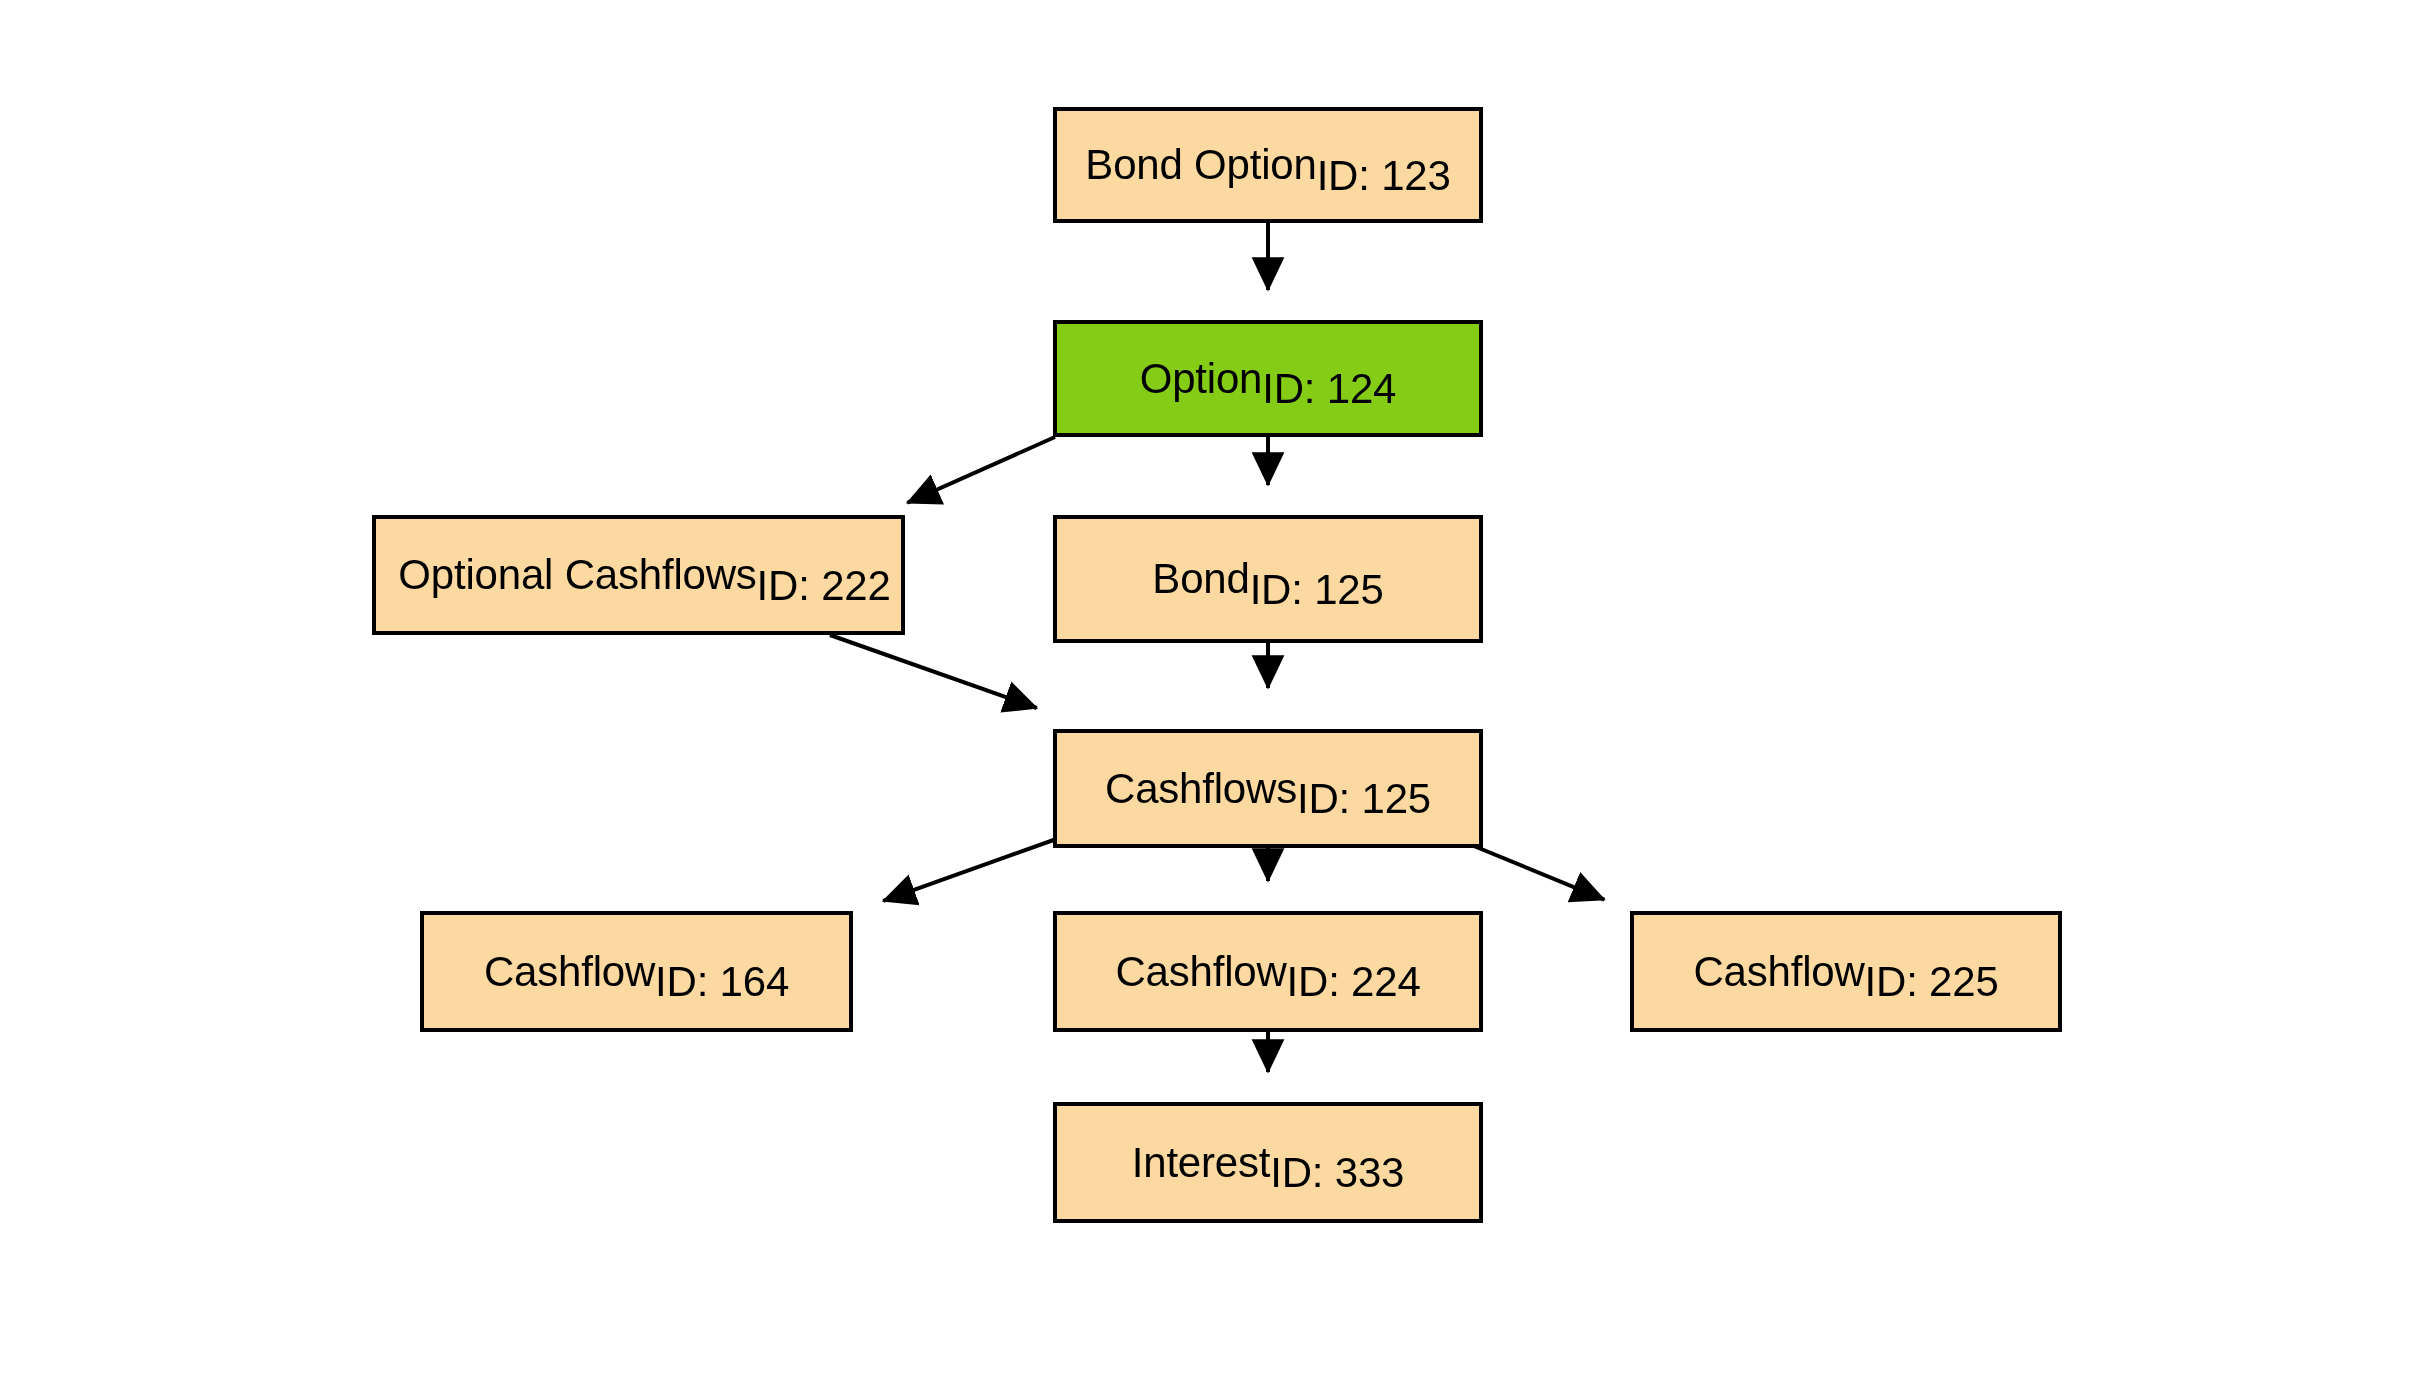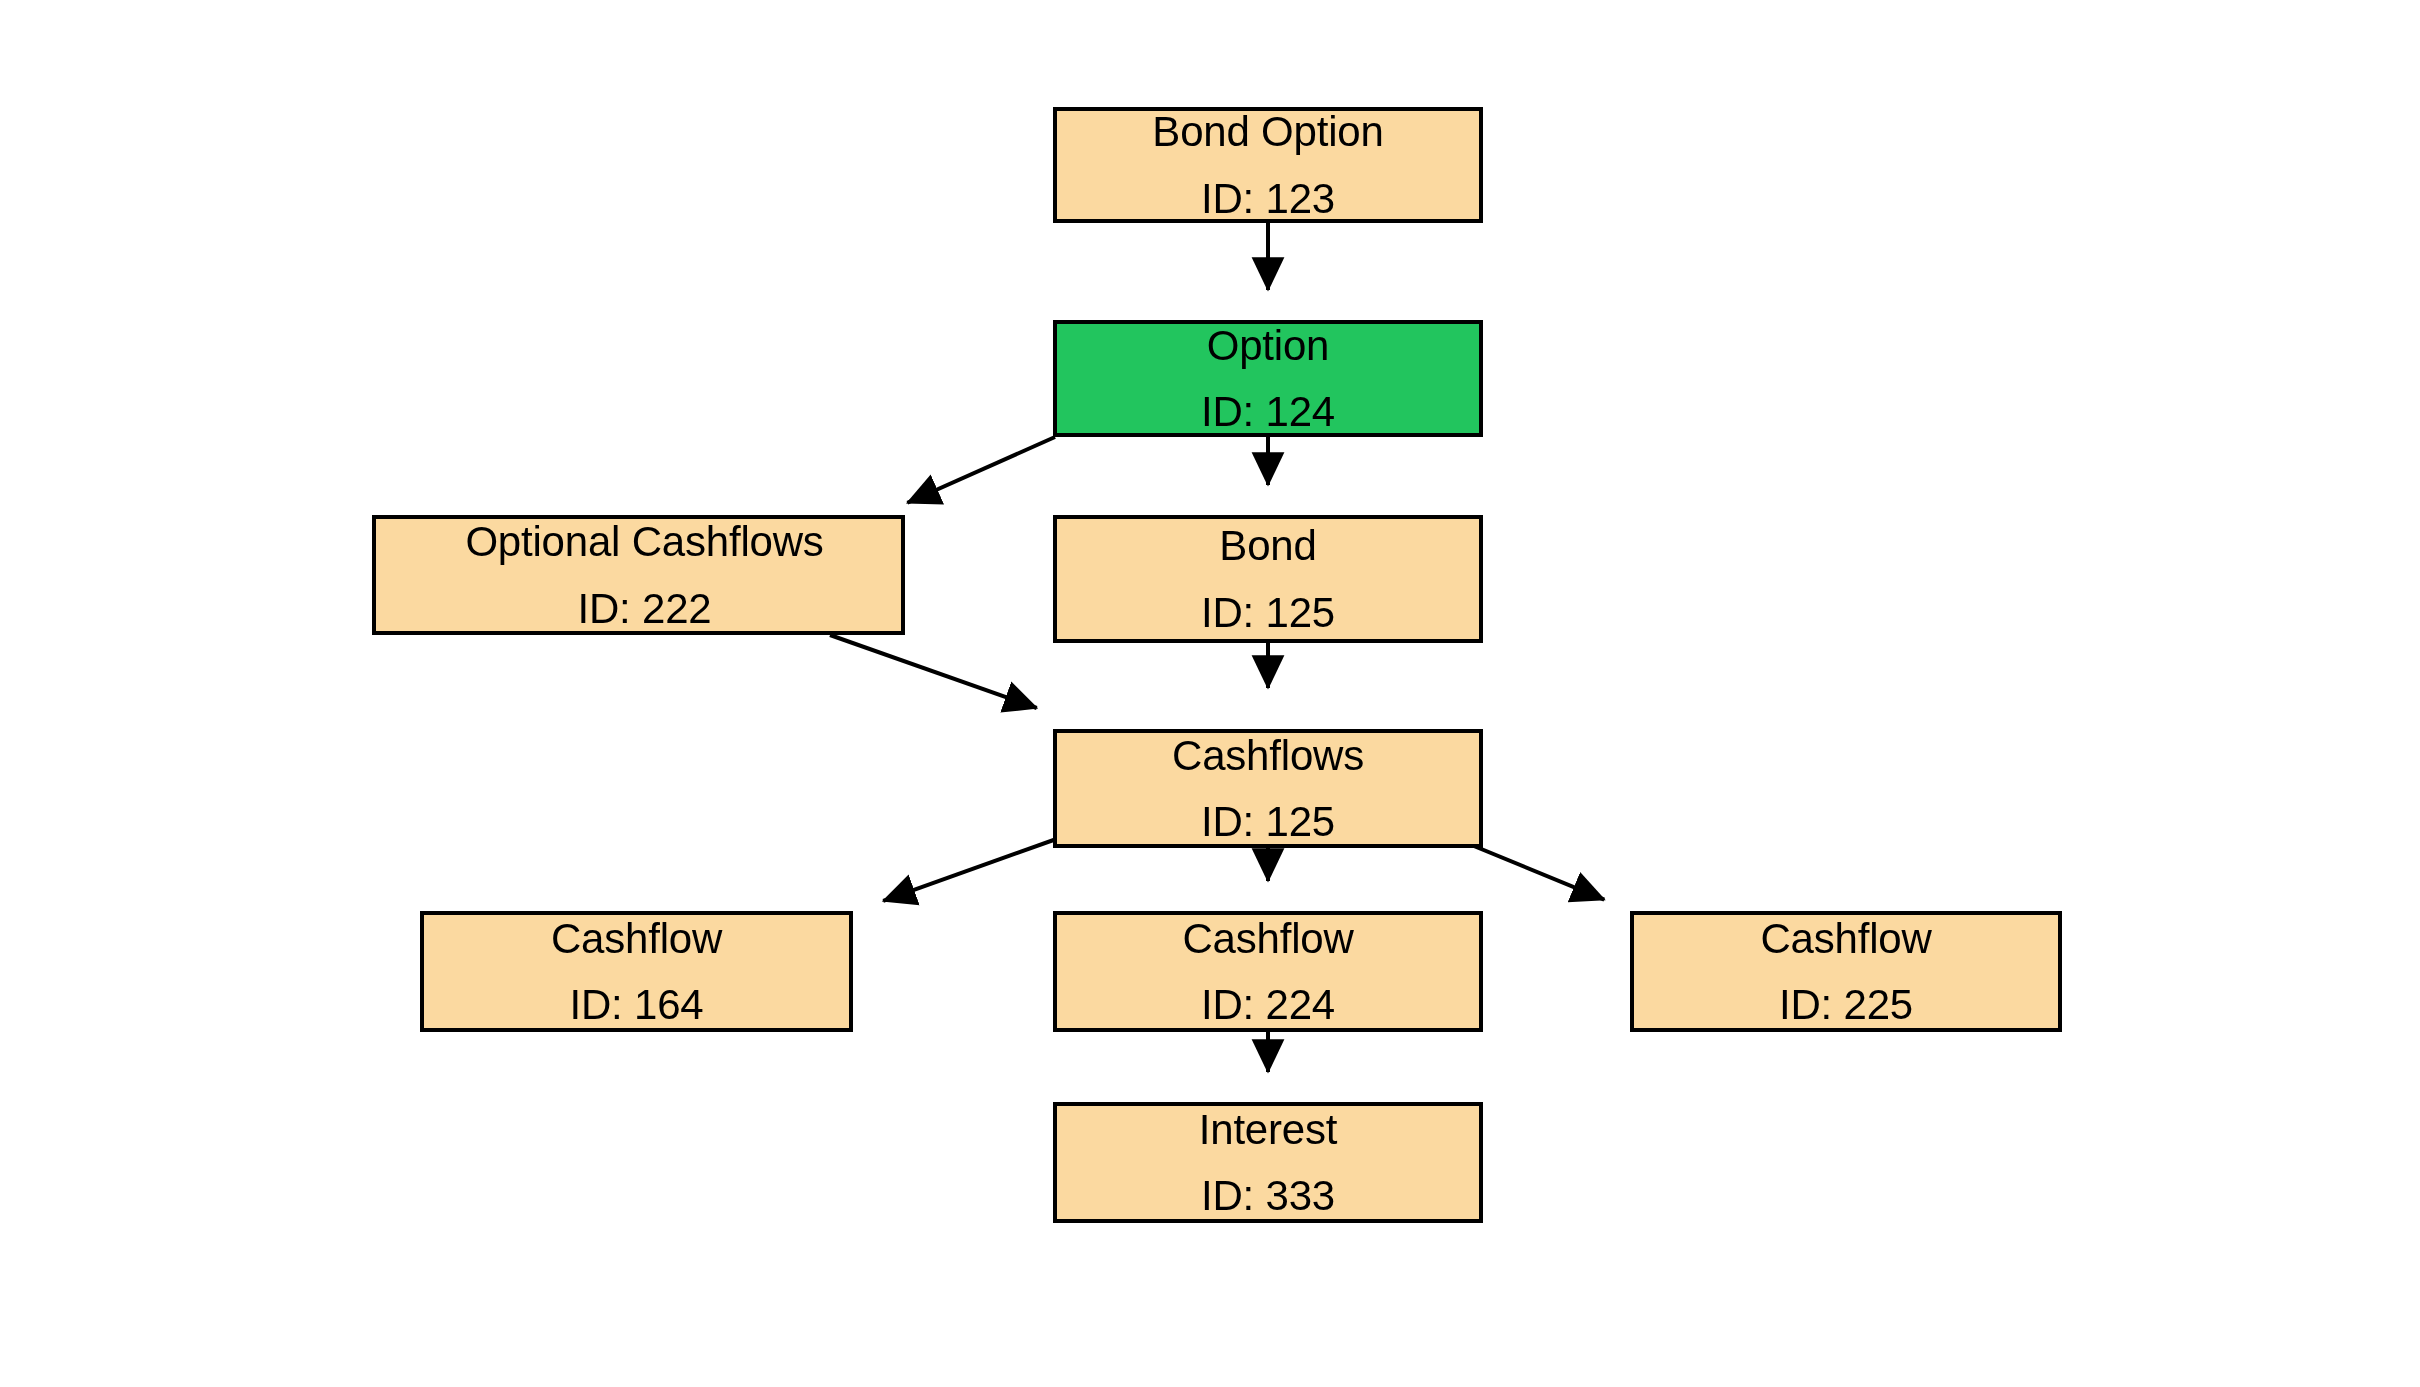--- a/index.html
+++ b/index.html
@@ -27,21 +27,20 @@
     width: 2420px;
     height: 1387px;
     pointer-events: none;
   }
   .node {
     position: absolute;
     box-sizing: border-box;
     background: #fbd9a0;
     border: 4px solid #000000;
     display: flex;
-    flex-direction: column;
     align-items: center;
     justify-content: center;
     color: #000000;
     z-index: 2;
   }
   .node .node-title {
     font-size: 42px;
     line-height: 1.08;
     white-space: nowrap;
     letter-spacing: -0.2px;
@@ -76,21 +75,21 @@
         <line x1="1452" y1="837" x2="1604.253276531871" y2="899.5930136853248" stroke="#000000" stroke-width="4" marker-end="url(#arrowhead)"></line>
         <line x1="1268" y1="1032" x2="1268" y2="1072" stroke="#000000" stroke-width="4" marker-end="url(#arrowhead)"></line>
       </g>
   </svg>
 
   <div class="node" style="left: 1053px; top: 107px; width: 430px; height: 116px; background: rgb(251, 217, 160); border-color: rgb(0, 0, 0); color: rgb(0, 0, 0);">
     <span class="node-title">Bond Option</span>
     <span class="node-id">ID: 123</span>
   </div>
 
-  <div class="node" style="left: 1053px; top: 320px; width: 430px; height: 117px; background: #22c55e; border-color: rgb(0, 0, 0); color: rgb(0, 0, 0);">
+  <div class="node" style="left: 1053px; top: 320px; width: 430px; height: 117px; background: #84cc16; border-color: rgb(0, 0, 0); color: rgb(0, 0, 0);">
     <span class="node-title">Option</span>
     <span class="node-id">ID: 124</span>
   </div>
 
   <div class="node" style="left: 372px; top: 515px; width: 533px; height: 120px; background: rgb(251, 217, 160); border-color: rgb(0, 0, 0); color: rgb(0, 0, 0); padding-left: 12px;">
     <span class="node-title">Optional Cashflows</span>
     <span class="node-id">ID: 222</span>
   </div>
 
   <div class="node" style="left: 1053px; top: 515px; width: 430px; height: 128px; background: rgb(251, 217, 160); border-color: rgb(0, 0, 0); color: rgb(0, 0, 0); text-align: right;">

